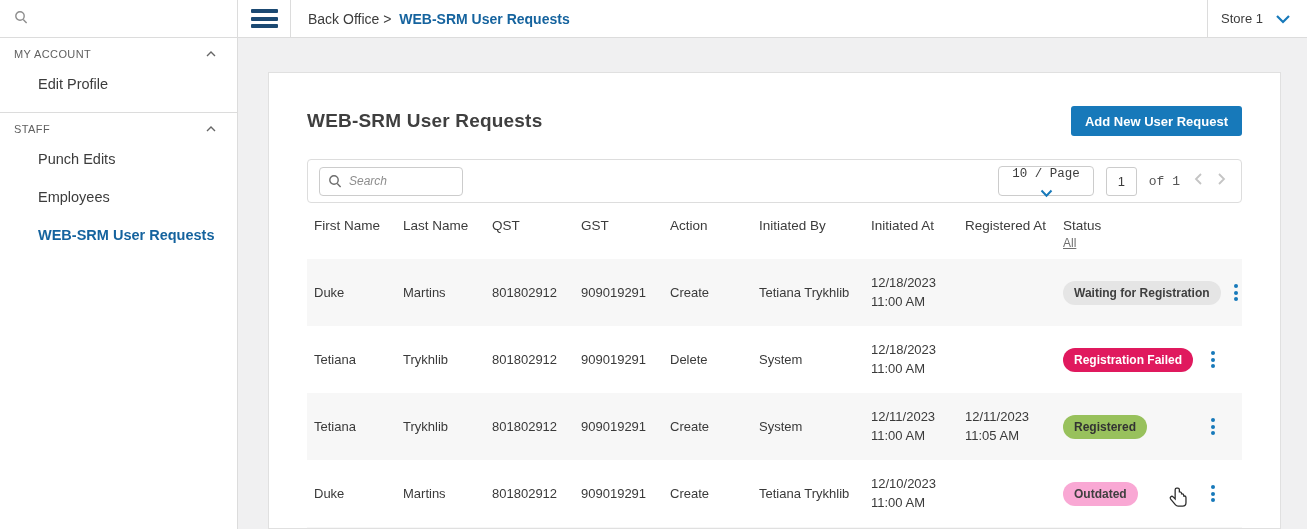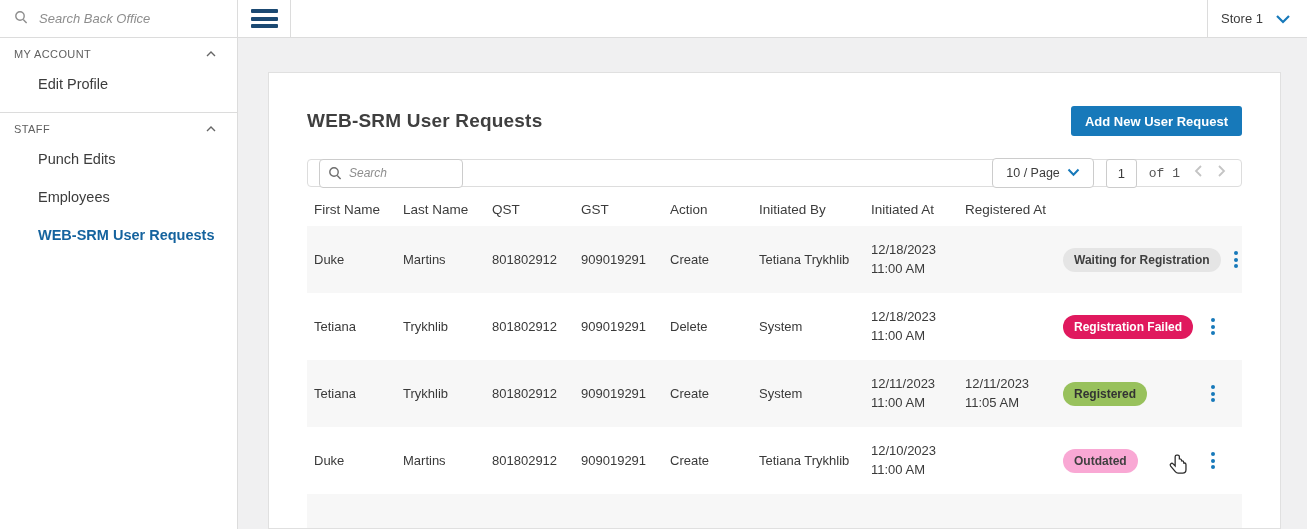--- a/index.html
+++ b/index.html
@@ -39,31 +39,31 @@
 
   
   .card { position:absolute; left:268px; top:72px; width:1013px; height:457px;
     background:#fff; border:1px solid #e0e0e0; padding:0 38px; overflow:hidden; }
   .card-head { margin-top:33px; display:flex; align-items:center; justify-content:space-between; }
   .page-title { font-size:19px; color:#3f3f3f; font-weight:bold; letter-spacing:.2px; }
   .add-btn { background:#1779ba; color:#fff; border:none; border-radius:3px;
     height:30px; padding:0 14px; font-size:13px; font-weight:bold;
     font-family:inherit; cursor:pointer; }
 
-  .toolbar { margin-top:23px; border:1px solid #ddd; border-radius:4px; height:28px;
+  .toolbar { margin-top:23px; border:1px solid #ddd; border-radius:4px; height:44px;
     display:flex; align-items:center; padding:0 11px; }
   .search-box { position:relative; width:144px; }
   .search-box input { width:144px; height:29px; border:1px solid #ccc; border-radius:4px;
     padding:0 8px 0 29px; font-family:inherit; font-size:12px; font-style:italic; color:#555; outline:none; }
   .search-box input::placeholder { color:#8d8d8d; }
   .search-box .mag { position:absolute; left:9px; top:7px; }
   .toolbar-right { margin-left:auto; display:flex; align-items:center; gap:12px; }
   .pagesize-btn { height:30px; border:1px solid #ccc; border-radius:4px; background:#fff;
     display:flex; align-items:center; gap:7px; padding:0 13px; font-size:12.5px;
-    color:#3c3c3c; font-family:Liberation Sans, sans-serif; cursor:pointer; }
+    color:#3c3c3c; font-family:Liberation Mono, monospace; cursor:pointer;flex-direction:column; }
   .page-input { width:31px; height:29px; border:1px solid #ccc; border-radius:3px;
     text-align:center; font-size:13px; color:#3c3c3c; font-family:inherit; outline:none; }
   .page-count { font-size:13px; color:#555;font-family:Liberation Mono, monospace; }
   .pg-chevrons { display:flex; align-items:center; gap:14px; margin:0 4px 0 2px; }
 
   
   .tgrid { display:grid; grid-template-columns:89px 89px 89px 89px 89px 112px 94px 98px 1fr 44px;
     align-items:center; }
   .thead { padding:15px 0 9px 0; font-size:13.5px; color:#3c3c3c; align-items:start; }
   .thead > div { padding-left:7px; }
@@ -88,21 +88,20 @@
 <body>
 
 <aside class="sidebar">
   <div class="sidebar-search">
     <span>
       <svg width="14" height="14" viewBox="0 0 14 14">
           <circle cx="6" cy="6" r="4.2" fill="none" stroke="#8d8d8d" stroke-width="1.4"></circle>
           <line x1="9.2" y1="9.6" x2="12.6" y2="13" stroke="#8d8d8d" stroke-width="1.4"></line>
         </svg>
     </span>
-    <input type="text" placeholder="Search Back Office" style="">
   </div>
 
   <div class="section-header">
     <span>MY ACCOUNT</span>
     <span>
       <svg width="12" height="8" viewBox="0 0 12 8">
           <polyline points="2,6 6,2 10,6" fill="none" stroke="#666" stroke-width="1.4"></polyline>
         </svg>
     </span>
   </div>
@@ -122,20 +121,24 @@
   <div class="side-item active">WEB-SRM User Requests</div>
 </aside>
 
 <header class="topbar">
   <div class="hamburger">
     <span></span>
       <span></span>
       <span></span>
   </div>
   <div class="tb-divider"></div>
+  <div class="breadcrumb">
+    <span>Back Office &gt;</span>
+    <span class="crumb-current">WEB-SRM User Requests</span>
+  </div>
   <div class="store-group">
     <div class="tb-divider"></div>
     <span class="store-label">Store 1</span>
     <span class="store-chev">
       <svg width="16" height="10" viewBox="0 0 16 10">
           <polyline points="2,2 8,8 14,2" fill="none" stroke="#1779ba" stroke-width="2.2"></polyline>
         </svg>
     </span>
   </div>
 </header>
@@ -185,20 +188,24 @@
 
   <div class="tgrid thead">
     <div>First Name</div>
     <div>Last Name</div>
     <div>QST</div>
     <div>GST</div>
     <div>Action</div>
     <div>Initiated By</div>
     <div>Initiated At</div>
     <div>Registered At</div>
+    <div>
+      <span>Status</span>
+      <a class="status-filter">All</a>
+    </div>
     <div></div>
   </div>
 
   <div class="tgrid trow stripe">
     <div>Duke</div>
     <div>Martins</div>
     <div>801802912</div>
     <div>909019291</div>
     <div>Create</div>
     <div>Tetiana Trykhlib</div>

